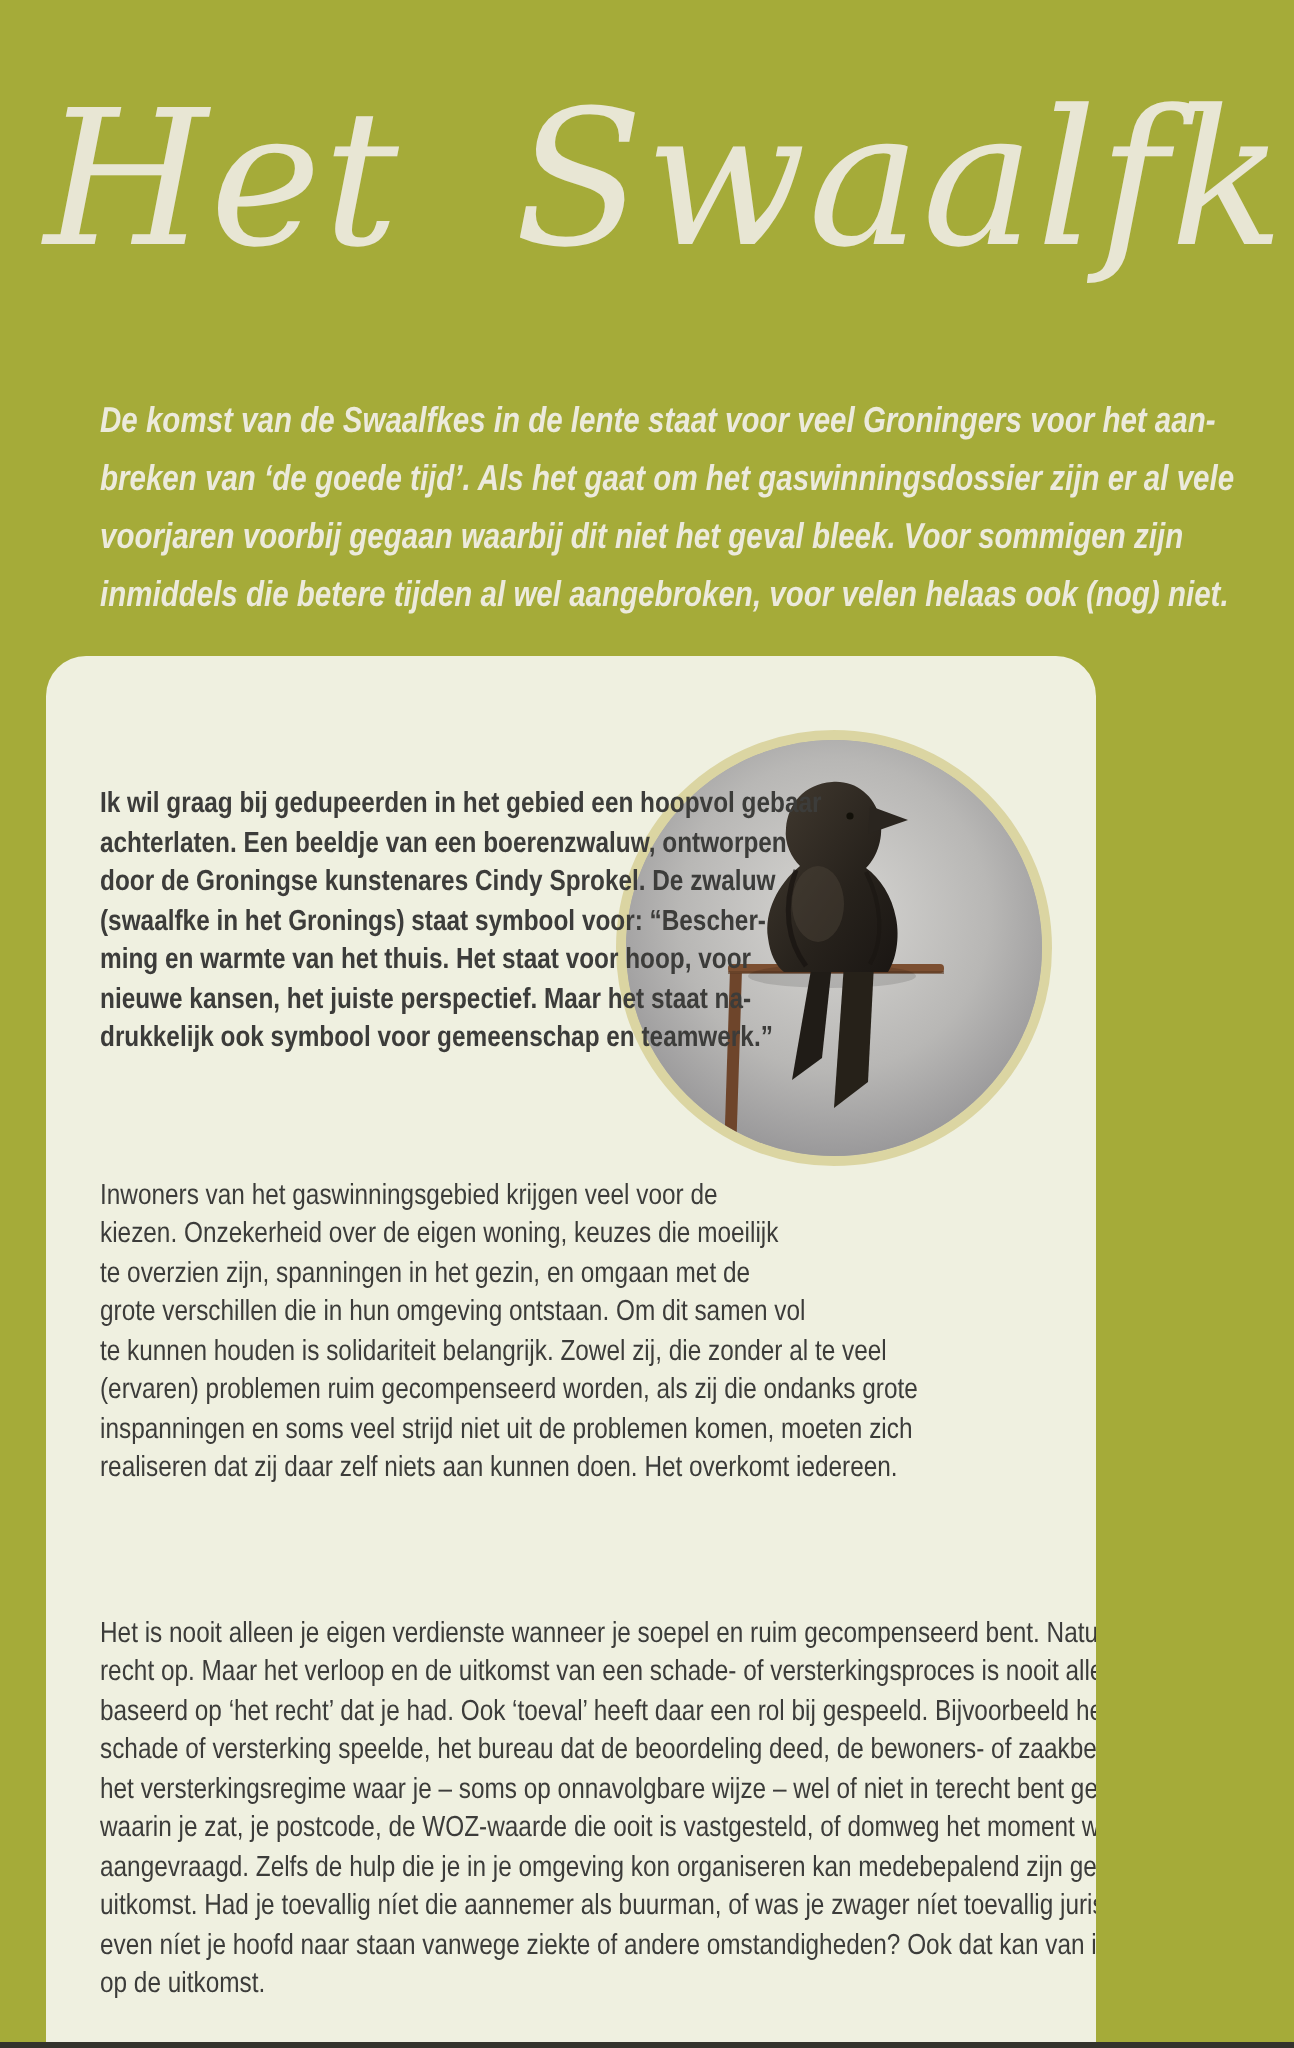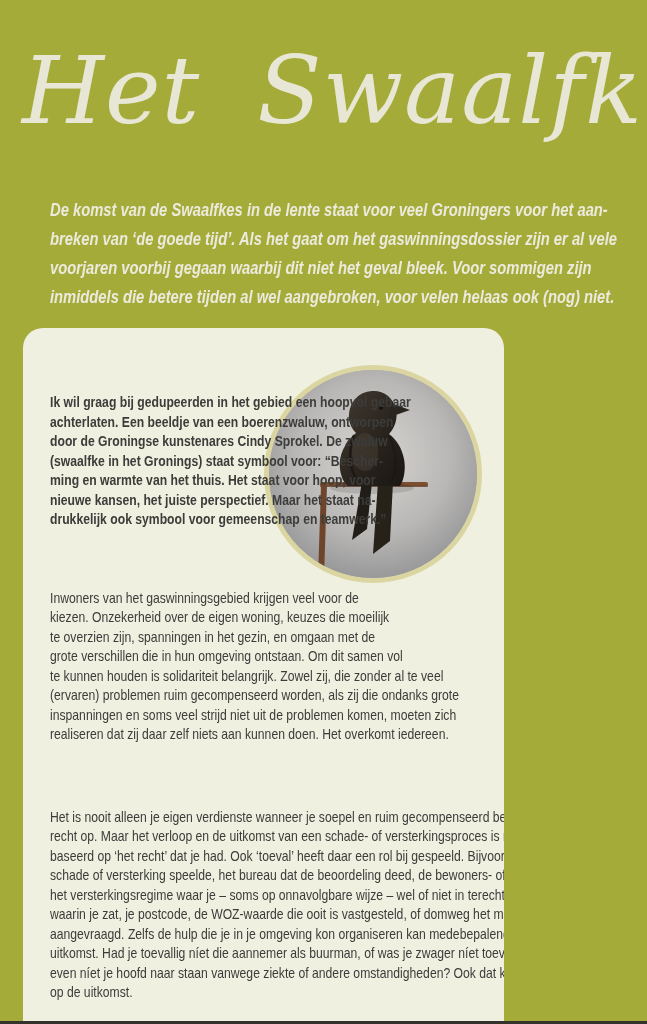--- a/index.html
+++ b/index.html
@@ -27,20 +27,21 @@
     font-size:18px;line-height:29px;
     color:#eceadc;
     white-space:pre;
   }
   .card{
     position:absolute;left:23px;top:328px;
     width:481px;height:696px;
     background:#eff0e0;
     border-radius:20px 20px 0 0;
     overflow:hidden;
+    padding-left:44px;
   }
   .card-text{
     position:absolute;left:27px;top:26px;
     width:700px;
     transform:scaleX(0.84);transform-origin:top left;
     font-size:14.5px;line-height:19.5px;
     color:#3c3c3a;
     white-space:pre;
   }
   .card-text p{margin:0 0 24px 0;}

